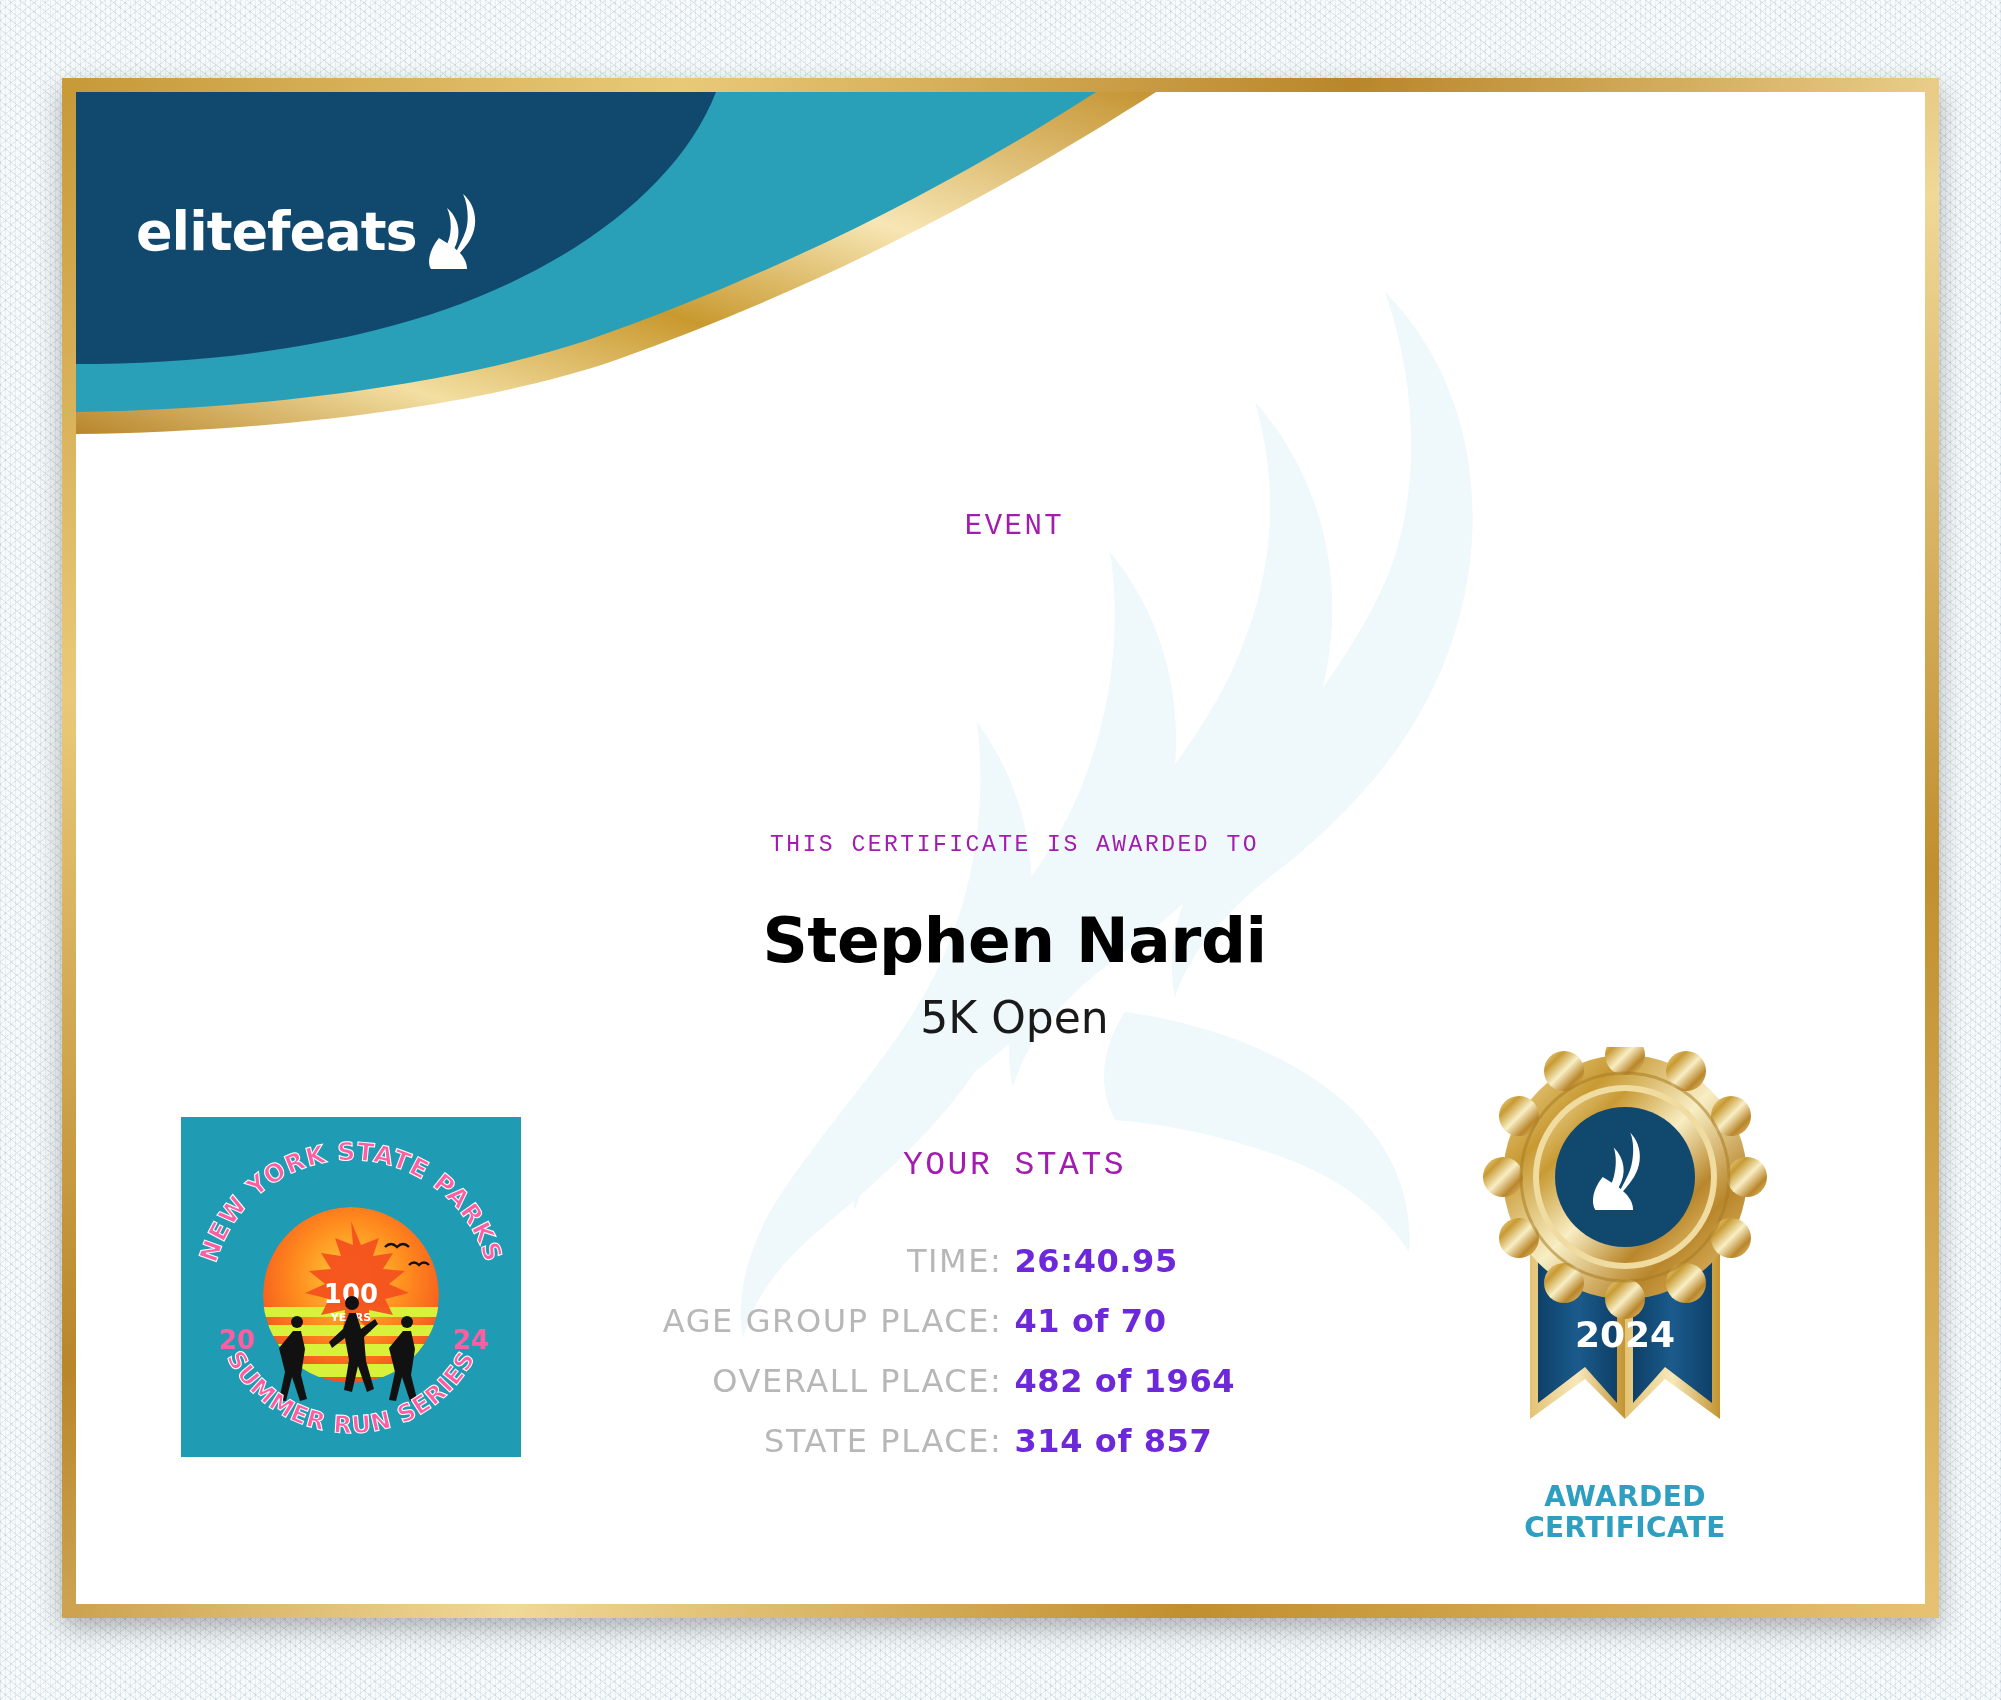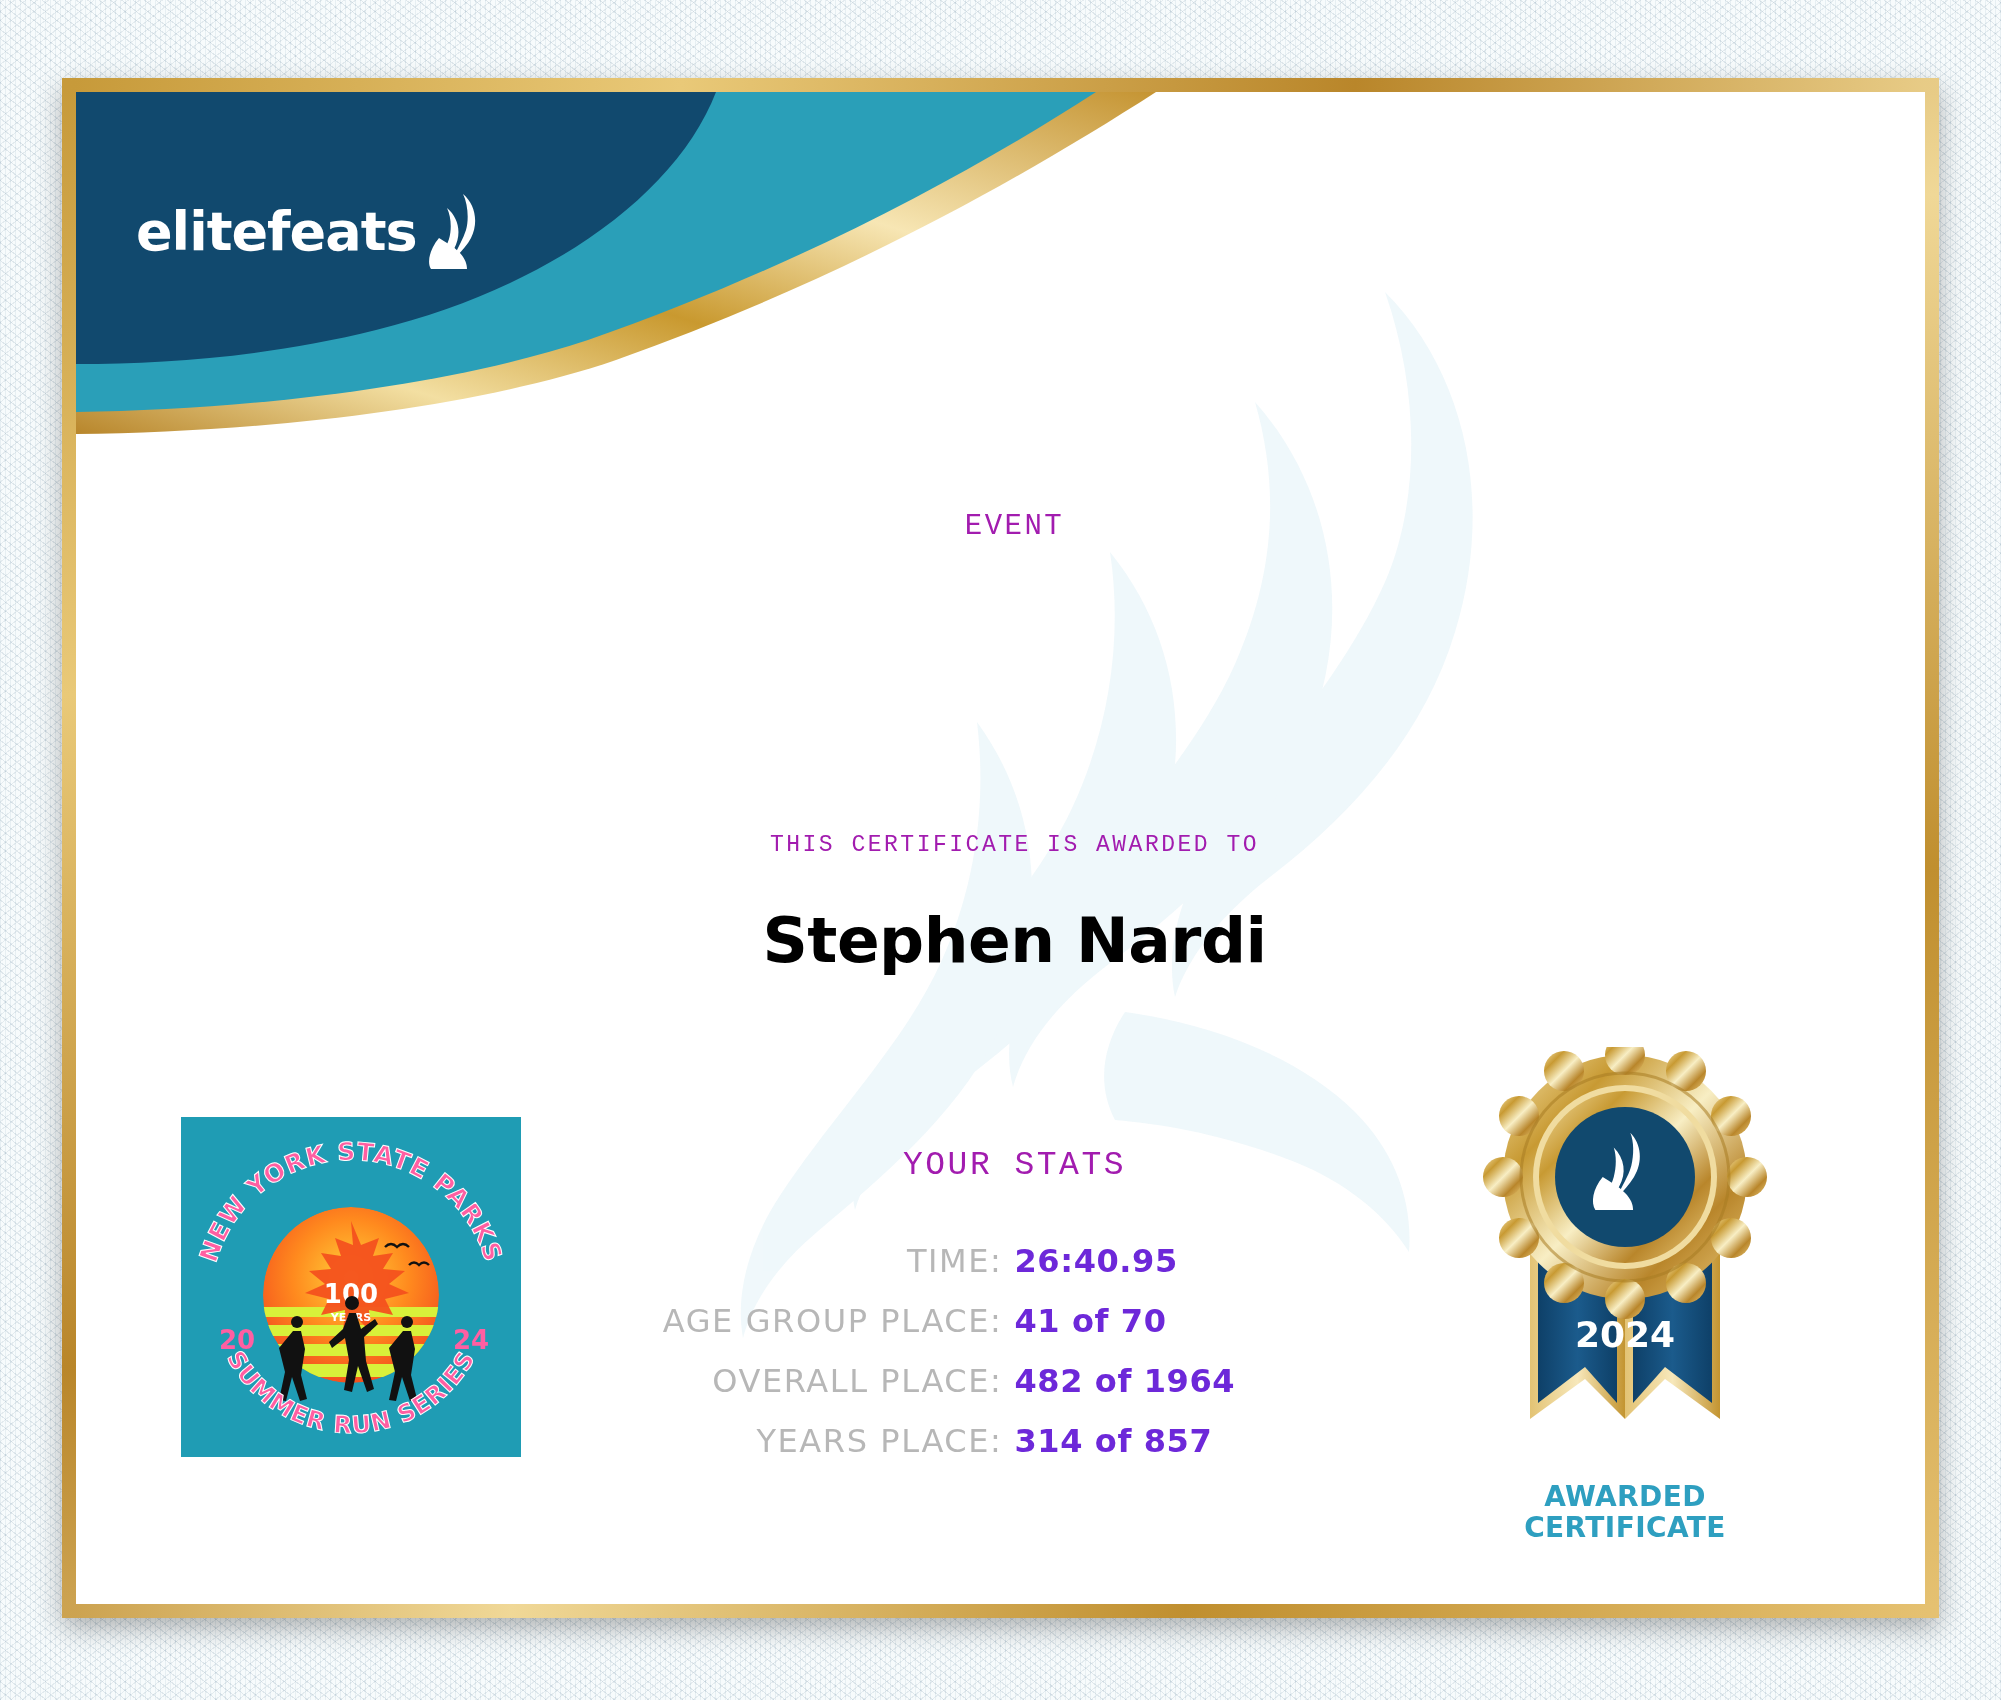--- a/index.html
+++ b/index.html
@@ -231,38 +231,39 @@
           <path d="M24 16 C 36 26, 39 42, 31 57 C 27 65, 19 71, 13 76 C 16 66, 23 57, 26 47 C 29 37, 28 24, 24 16 Z"></path>
           <path d="M16 46 C 22 50, 30 54, 36 60 C 42 66, 44 72, 44 77 L 8 77 C 4 71, 6 58, 16 46 Z"></path>
         </g>
       </svg>
     </div>
 
     <div class="center-col label-muted" id="event-label">EVENT</div>
 
     <div class="center-col label-muted" id="awarded-label">THIS CERTIFICATE IS AWARDED TO</div>
     <div class="center-col" id="recipient">Stephen Nardi</div>
+    <div class="center-col" id="division">5K Open</div>
 
     <div class="center-col label-muted" id="stats-label">YOUR STATS</div>
 
     <div id="stats">
       <div class="stat-row">
         <div class="stat-key">TIME:</div>
         <div class="stat-val">26:40.95</div>
       </div>
       <div class="stat-row">
         <div class="stat-key">AGE GROUP PLACE:</div>
         <div class="stat-val">41 of 70</div>
       </div>
       <div class="stat-row">
         <div class="stat-key">OVERALL PLACE:</div>
         <div class="stat-val">482 of 1964</div>
       </div>
       <div class="stat-row">
-        <div class="stat-key">YEARS PLACE:</div>
+        <div class="stat-key">STATE PLACE:</div>
         <div class="stat-val">314 of 857</div>
       </div>
     </div>
 
     <div id="event-art">
       <svg width="340" height="340" viewBox="0 0 340 340" aria-hidden="true">
         <defs>
           <radialGradient id="sun" cx="50%" cy="40%" r="60%">
             <stop offset="0%" stop-color="#ffd23a"></stop>
             <stop offset="55%" stop-color="#ff8a1e"></stop>

